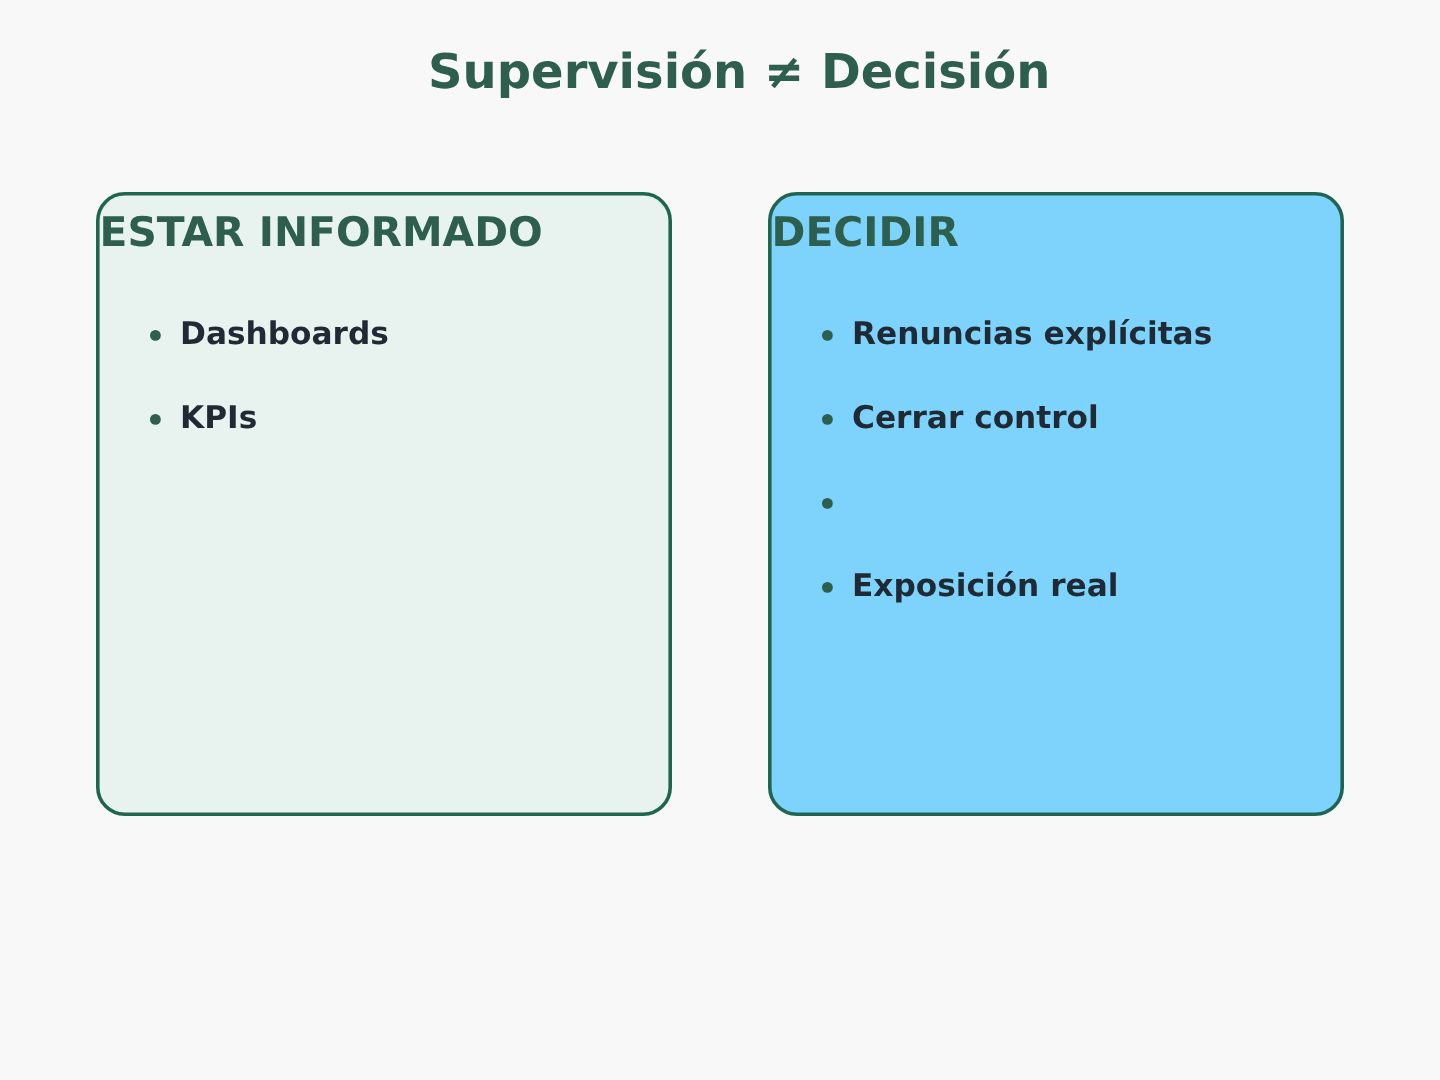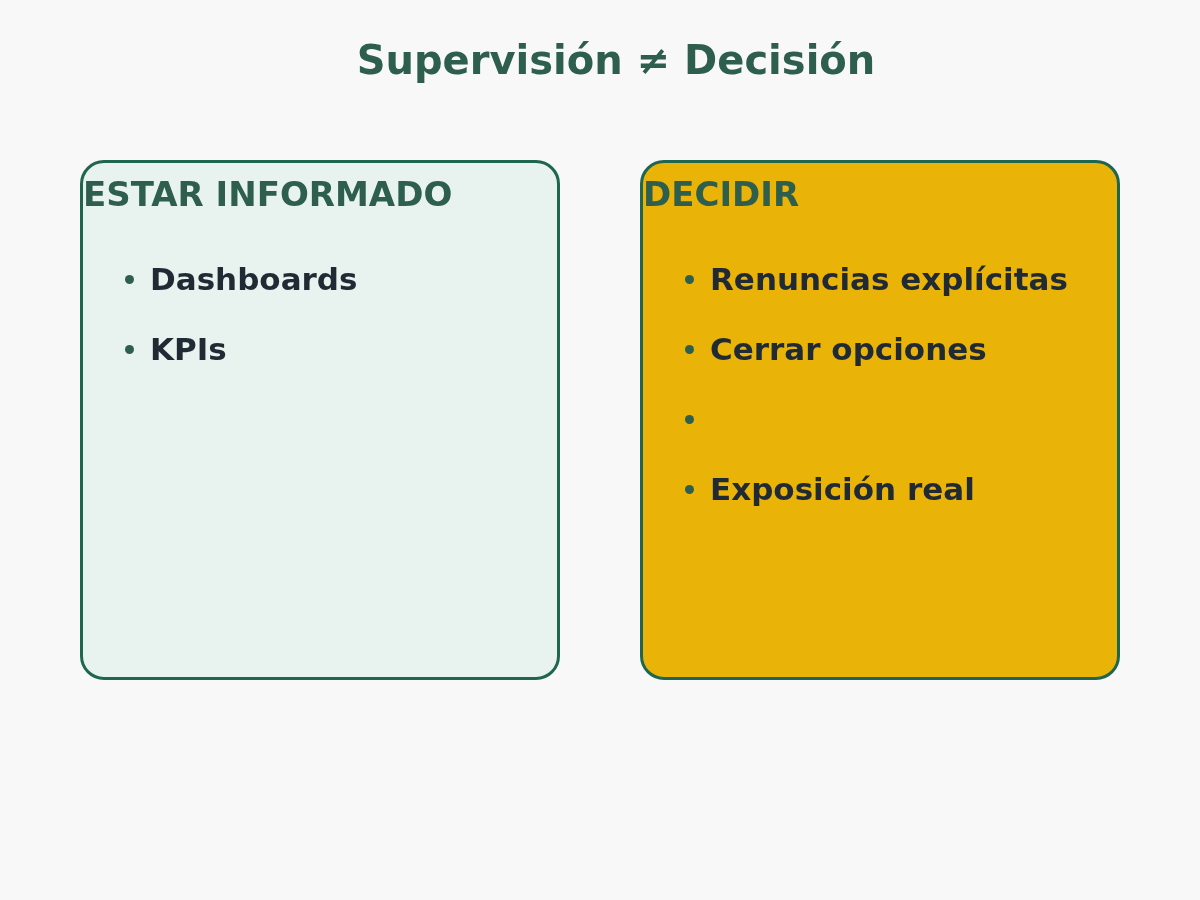--- a/index.html
+++ b/index.html
@@ -33,21 +33,21 @@
       height: 520px;
       border: 3px solid #1e6650;
       border-radius: 24px;
     }
     .panel.left {
       left: 80px;
       background: #e8f3ef;
     }
     .panel.right {
       left: 640px;
-      background: #eab308;
+      background: #7dd3fc;
     }
     .panel-heading {
       position: absolute;
       top: 9px;
       left: 0;
       width: 100%;
       font-size: 34px;
       font-weight: bold;
       color: #2d5e4e;
       line-height: 44px;
@@ -57,21 +57,21 @@
       top: 96px;
       left: 0;
       width: 100%;
       list-style: none;
     }
     .item {
       position: relative;
       height: 70px;
       line-height: 40px;
       padding-left: 67px;
-      font-size: 31px;
+      font-size: 26px;
       font-weight: bold;
       color: #1f2a35;
       white-space: nowrap;
     }
     .bullet {
       position: absolute;
       left: 42px;
       top: 16px;
       width: 9px;
       height: 9px;
@@ -101,21 +101,21 @@
 
   <div class="panel right">
     <div class="panel-heading">DECIDIR</div>
     <ul class="items">
       <li class="item">
         <span class="bullet"></span>
         <span>Renuncias explícitas</span>
       </li>
       <li class="item">
         <span class="bullet"></span>
-        <span>Cerrar opciones</span>
+        <span>Cerrar control</span>
       </li>
       <li class="item">
         <span class="bullet"></span>
       </li>
       <li class="item">
         <span class="bullet"></span>
         <span>Exposición real</span>
       </li>
     </ul>
   </div>

